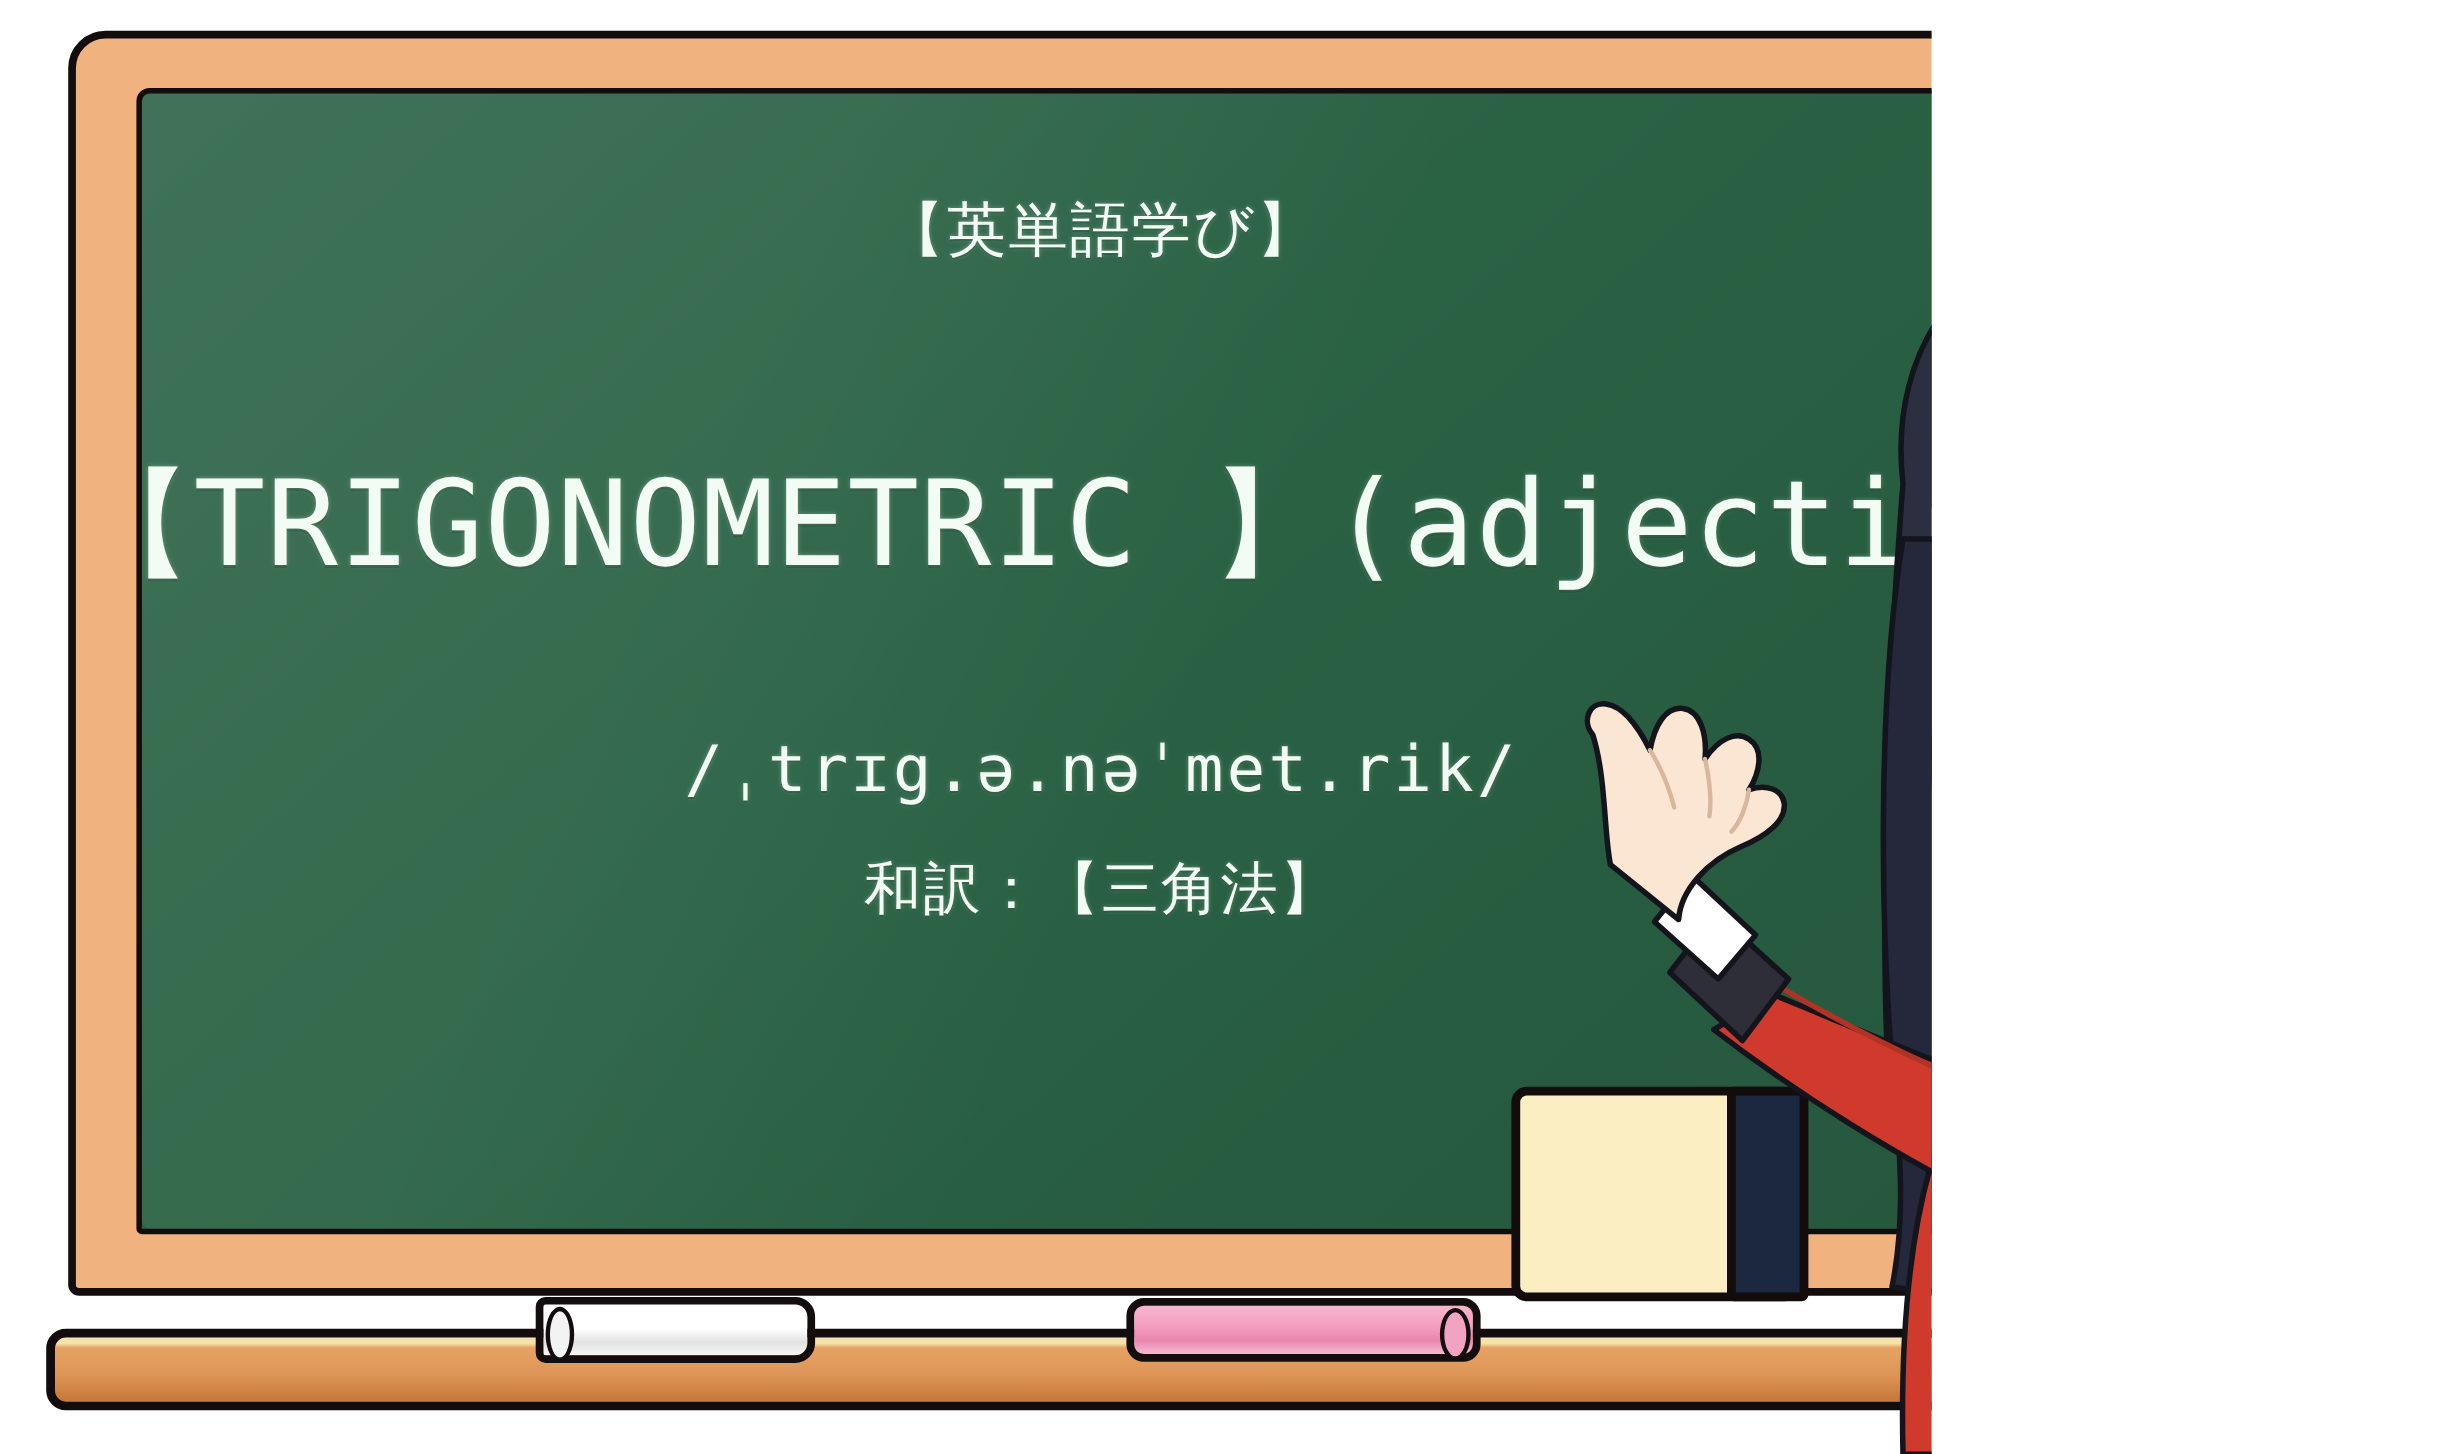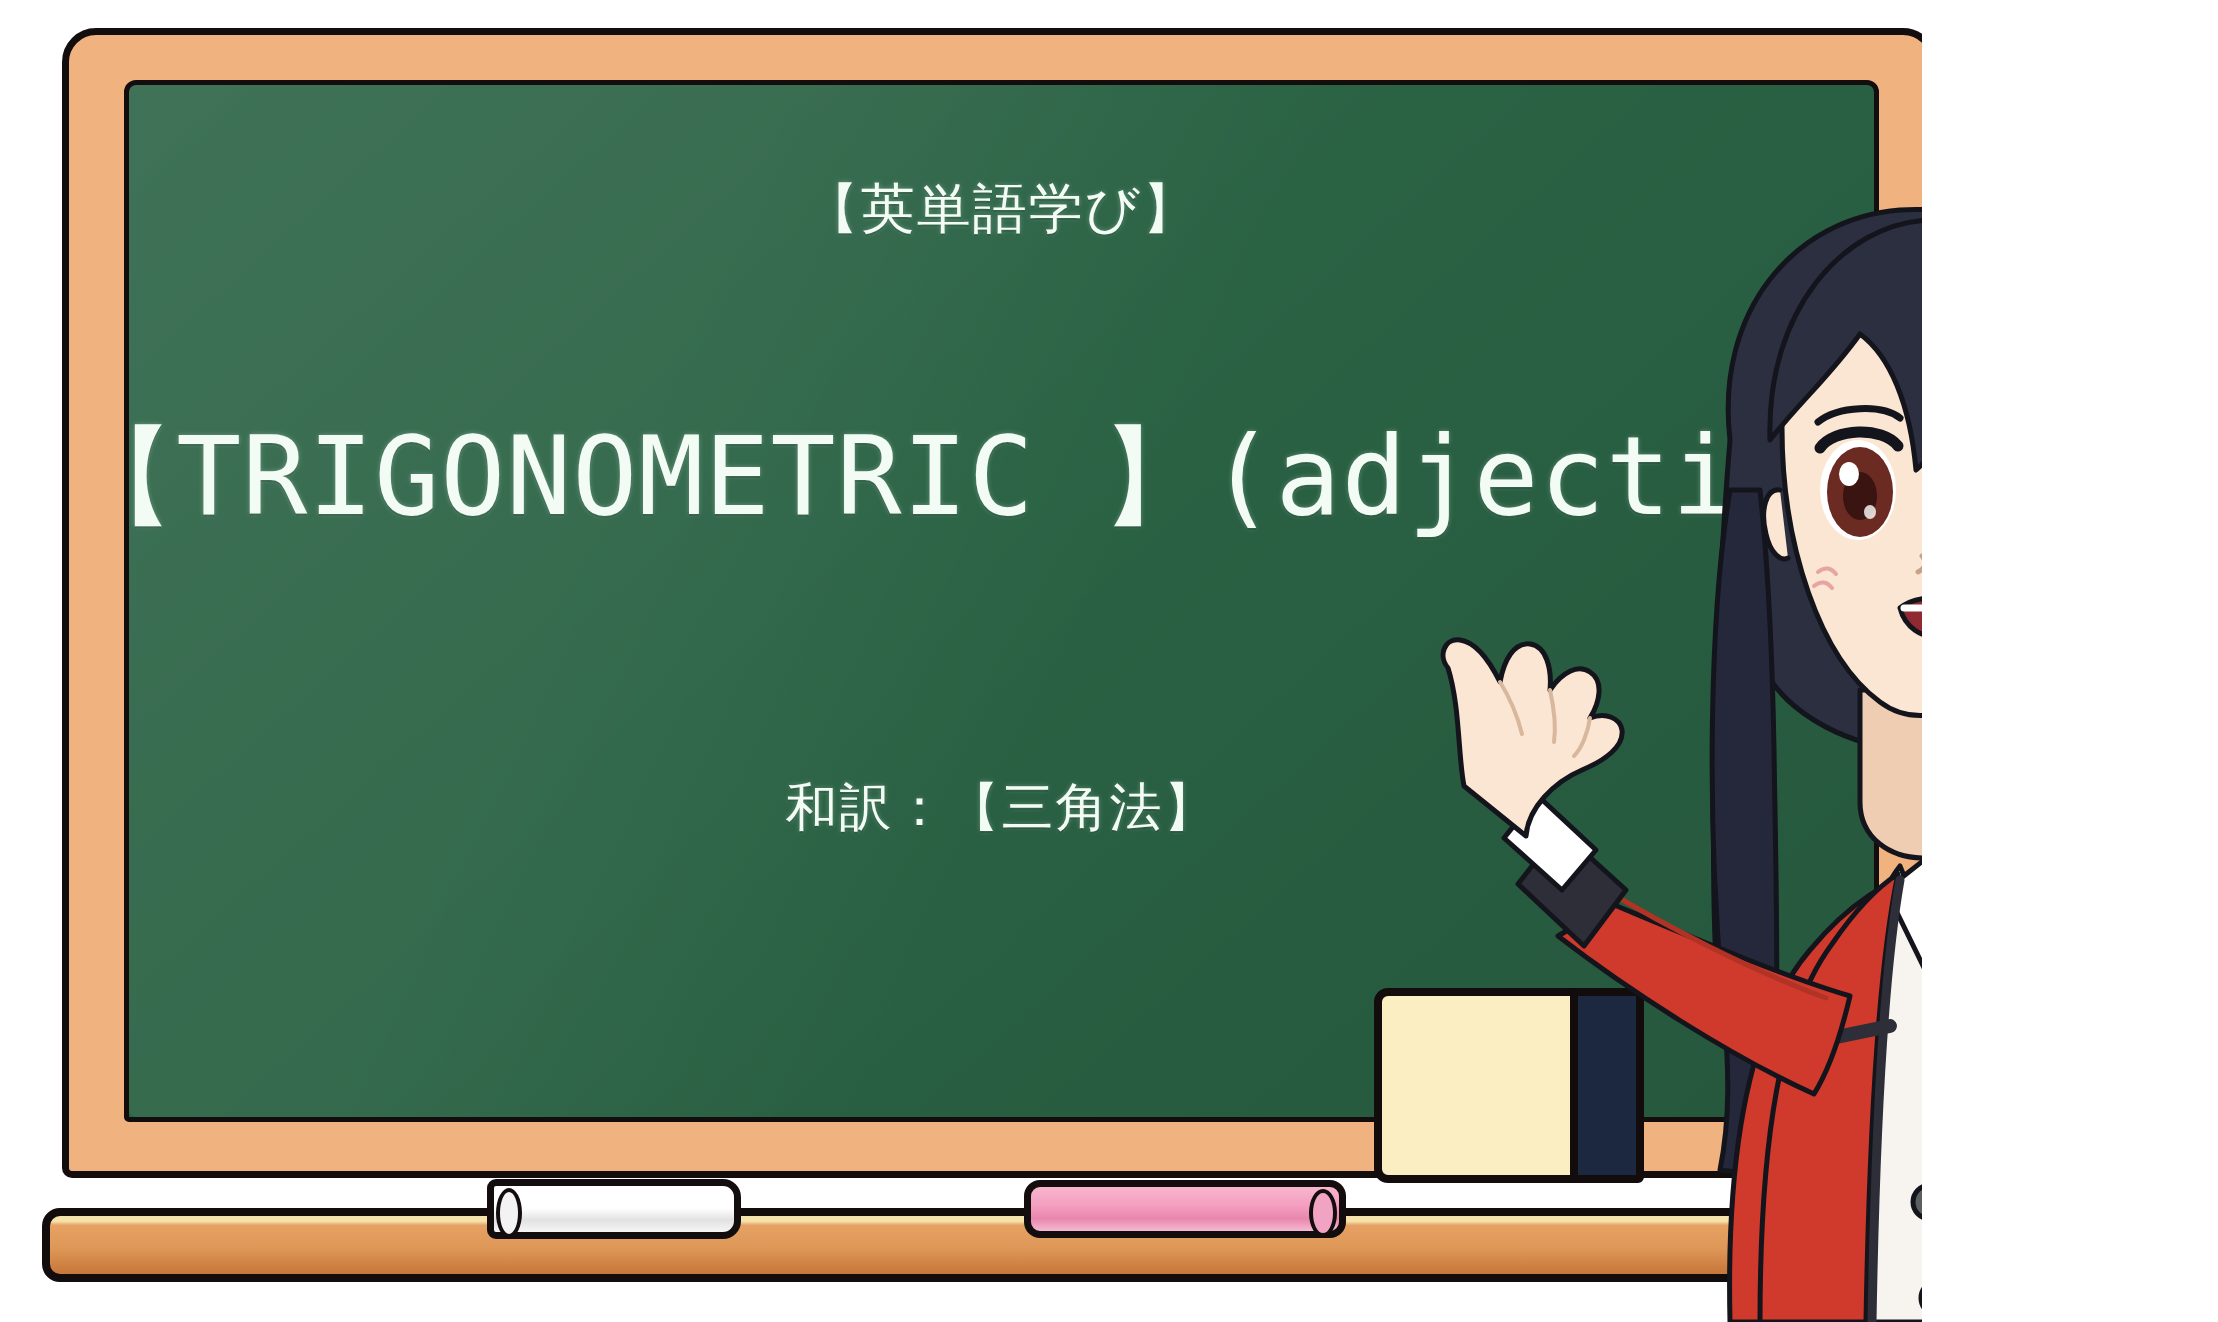--- a/index.html
+++ b/index.html
@@ -7,21 +7,21 @@
   html, body {
     width: 2218px;
     height: 1322px;
     background: #ffffff;
     overflow: hidden;
     font-family: "DejaVu Sans", "Liberation Sans", sans-serif;
   }
 
   #stage {
     position: relative;
-    width: 1922px;
+    width: 1756px;
     height: 1322px;
     background: #ffffff;
     overflow: hidden;
   }
 
   
   .board-wrap {
     position: absolute;
     left: 62px;
     top: 28px;
@@ -212,20 +212,21 @@
   <div class="board-wrap">
     <div class="board-frame"></div>
 
     <div class="board-inner">
       <div class="board-shine"></div>
 
       <div class="chalk-text line-header">【英単語学び】</div>
 
       <div class="chalk-text line-title">【TRIGONOMETRIC 】(adjective)</div>
 
+      <div class="chalk-text line-ipa">/ˌtrɪg.ə.nəˈmet.rik/</div>
 
       <div class="chalk-text line-jp">和訳：【三角法】</div>
     </div>
   </div>
 
   <div class="eraser"></div>
   <div class="eraser-band"></div>
 
   <div class="tray"></div>
 

